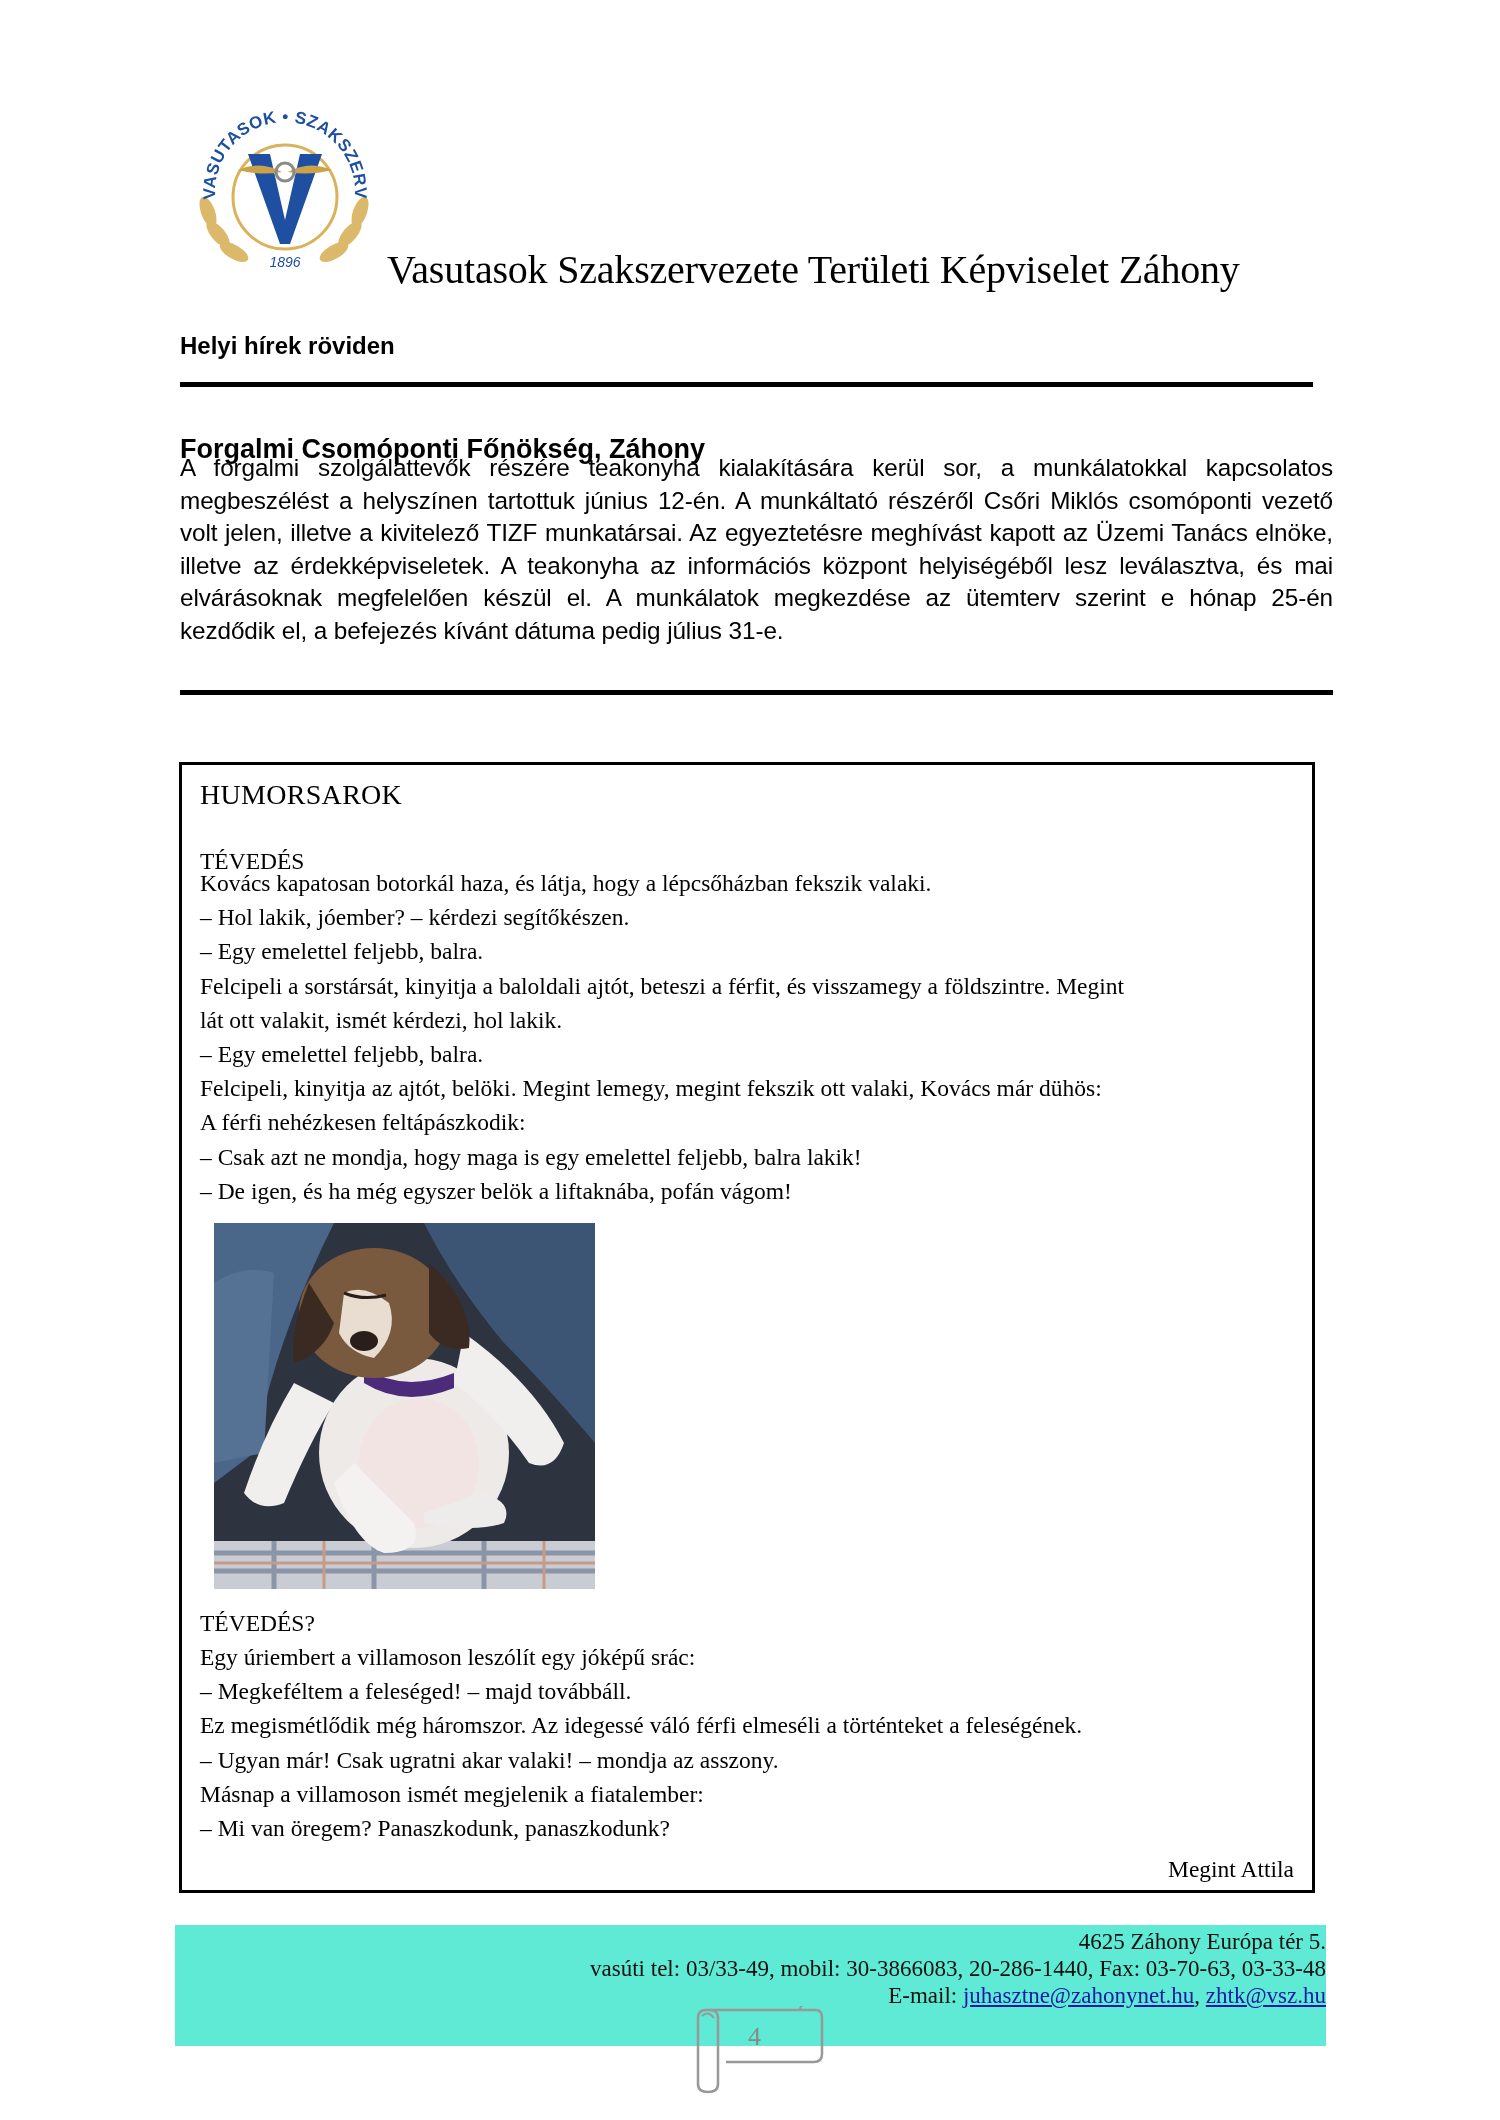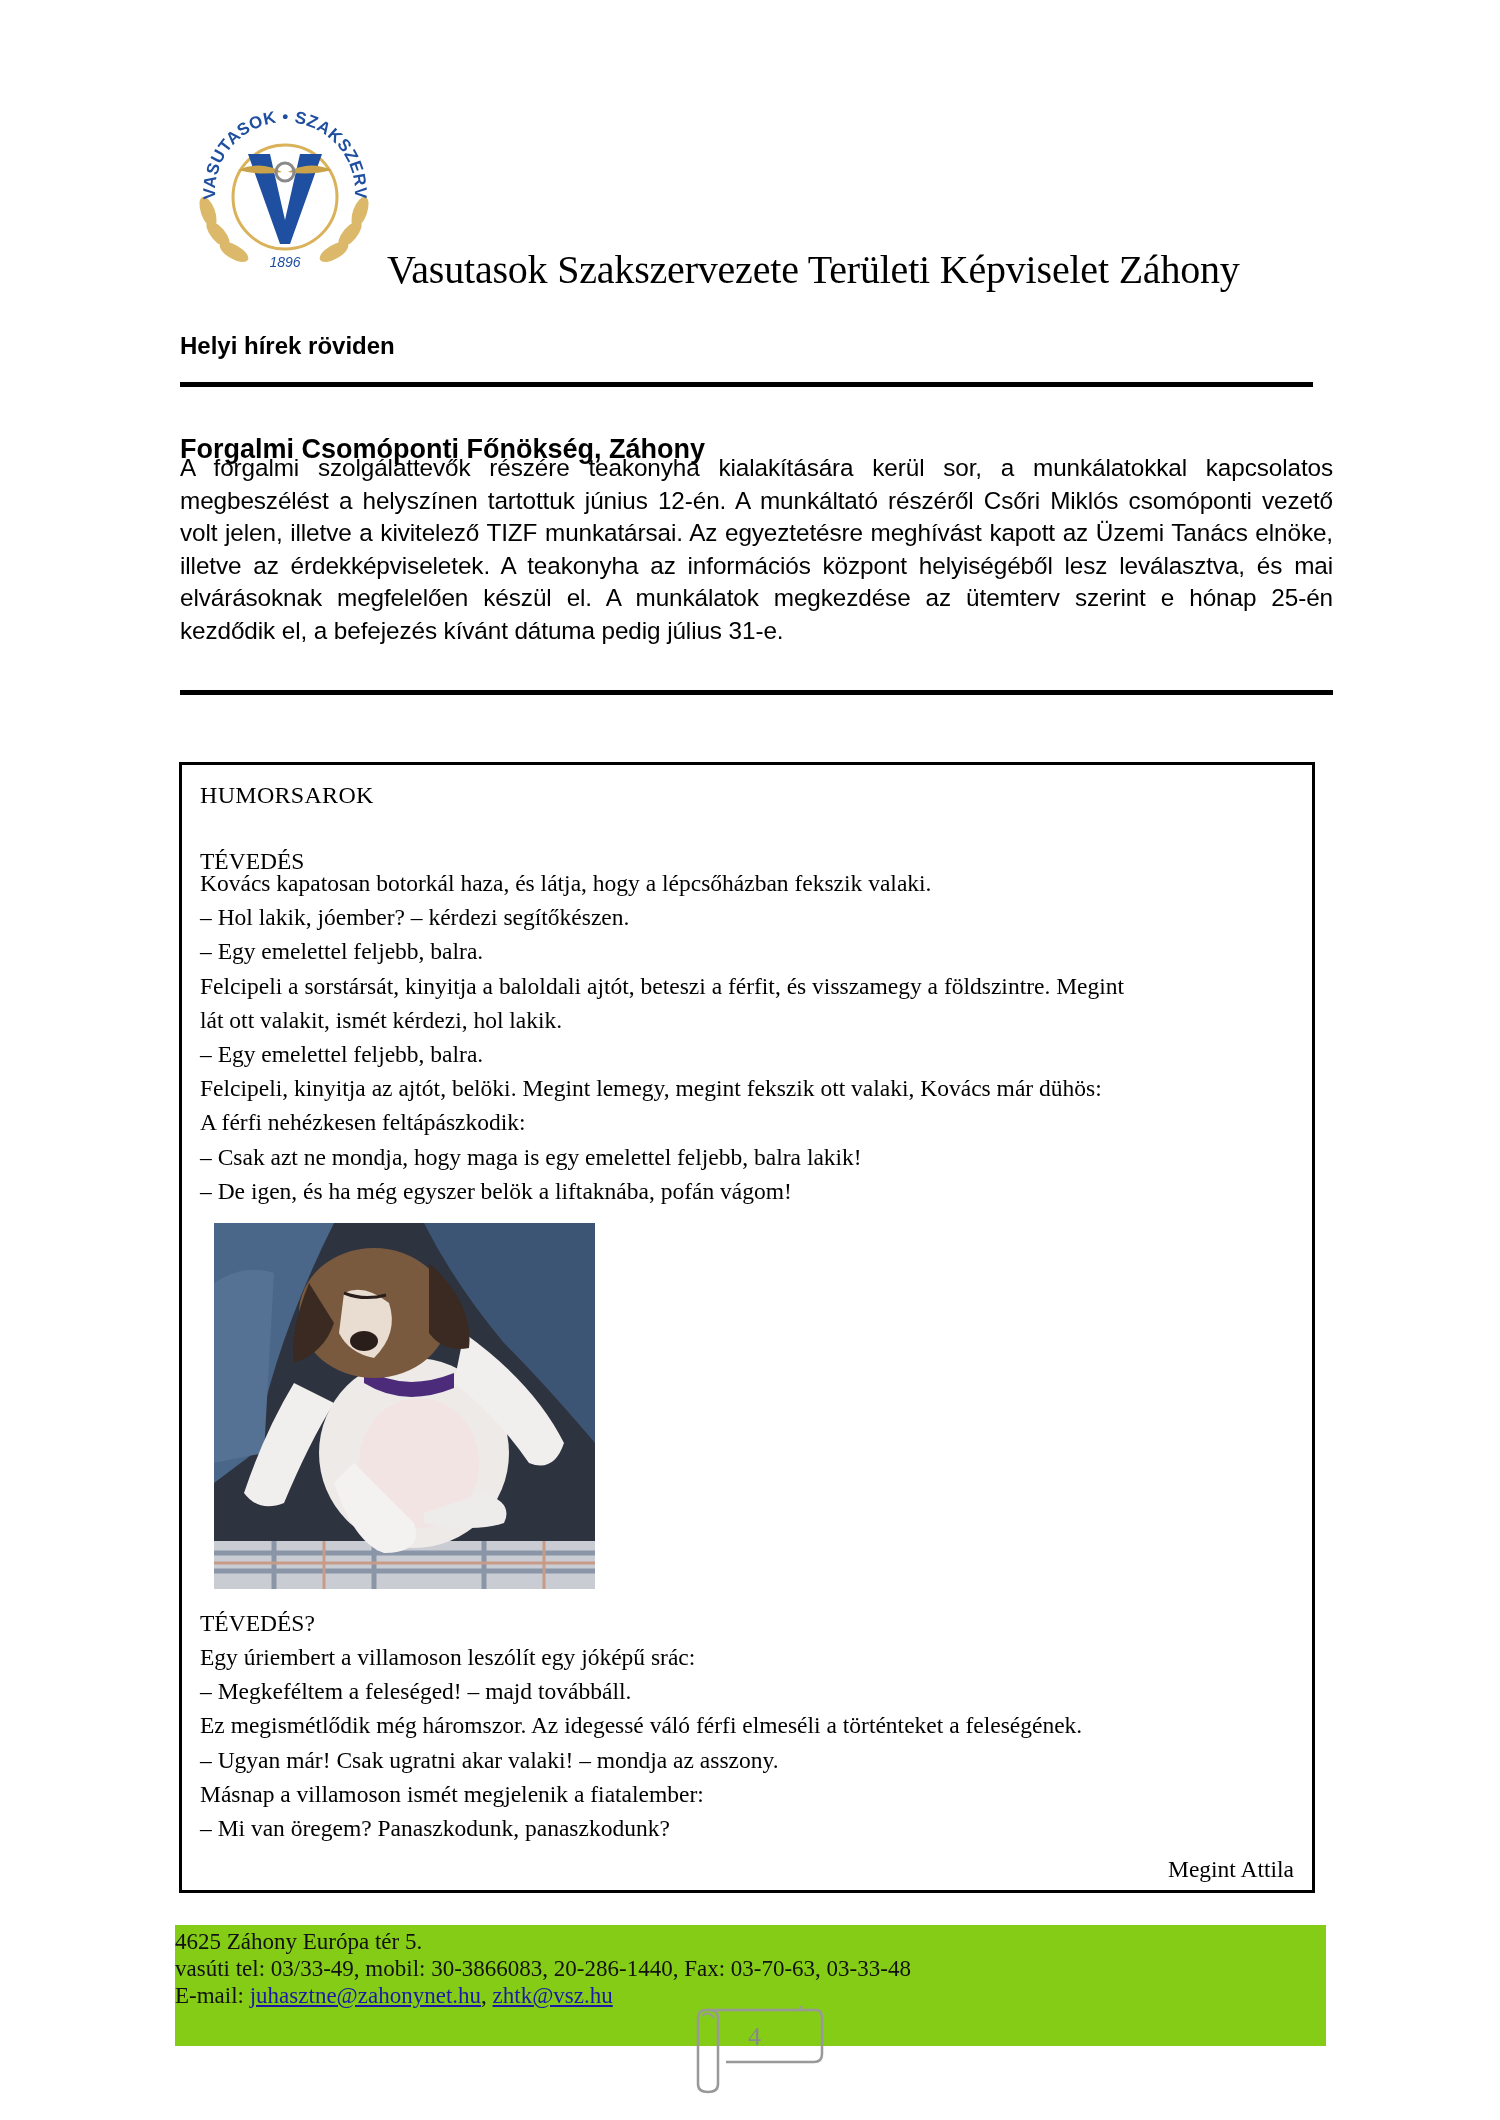--- a/index.html
+++ b/index.html
@@ -30,36 +30,36 @@
     .news-rule { position: absolute; left: 180px; top: 690px; width: 1153px; height: 5px; background: #000; }
 
     .humor-box {
       position: absolute; left: 179px; top: 762px; width: 1130px; height: 1125px;
       border: 3px solid #000; box-sizing: content-box;
     }
     .humor-inner {
       position: absolute; left: 18px; top: 0; right: 18px;
       font-family: "Liberation Serif", serif; font-size: 23.5px; line-height: 34.2px;
     }
-    .humor-title { position: absolute; top: 13px; left: 0; font-size: 24px; line-height: 34px; letter-spacing: 0.3px; }
+    .humor-title { position: absolute; top: 13px; left: 0; font-size: 28px; line-height: 34px; letter-spacing: 0.3px; }
     .joke1-title { position: absolute; top: 79px; left: 0; text-align: right; }
     .joke1-lines { position: absolute; top: 101px; left: 0; width: 1100px; }
     .joke1-lines div, .joke2-lines div { white-space: nowrap; }
 
     .dog-photo { position: absolute; left: 14px; top: 458px; width: 381px; height: 366px; overflow: hidden; }
 
     .joke2-title { position: absolute; top: 841px; left: 0; }
     .joke2-lines { position: absolute; top: 875px; left: 0; width: 1100px; }
     .signature { position: absolute; right: 0; top: 1087px; }
 
     .footer {
       position: absolute; left: 175px; top: 1925px; width: 1151px; height: 121px;
-      background: #84cc16;
+      background: #5eead4;
       font-family: "Liberation Serif", serif; font-size: 23px; line-height: 27px;
-      text-align: left; color: #111;
+      text-align: right; color: #111;
     }
     .footer .l1 { margin-top: 3px; }
     .footer a { color: #1a1aa6; text-decoration: underline; }
 
     .page-num-wrap { position: absolute; left: 688px; top: 2006px; width: 140px; height: 80px; }
     .page-num {
       position: absolute; left: 60px; top: 16px;
       font-family: "Liberation Serif", serif; font-size: 26px; color: #888;
     }
   </style>

